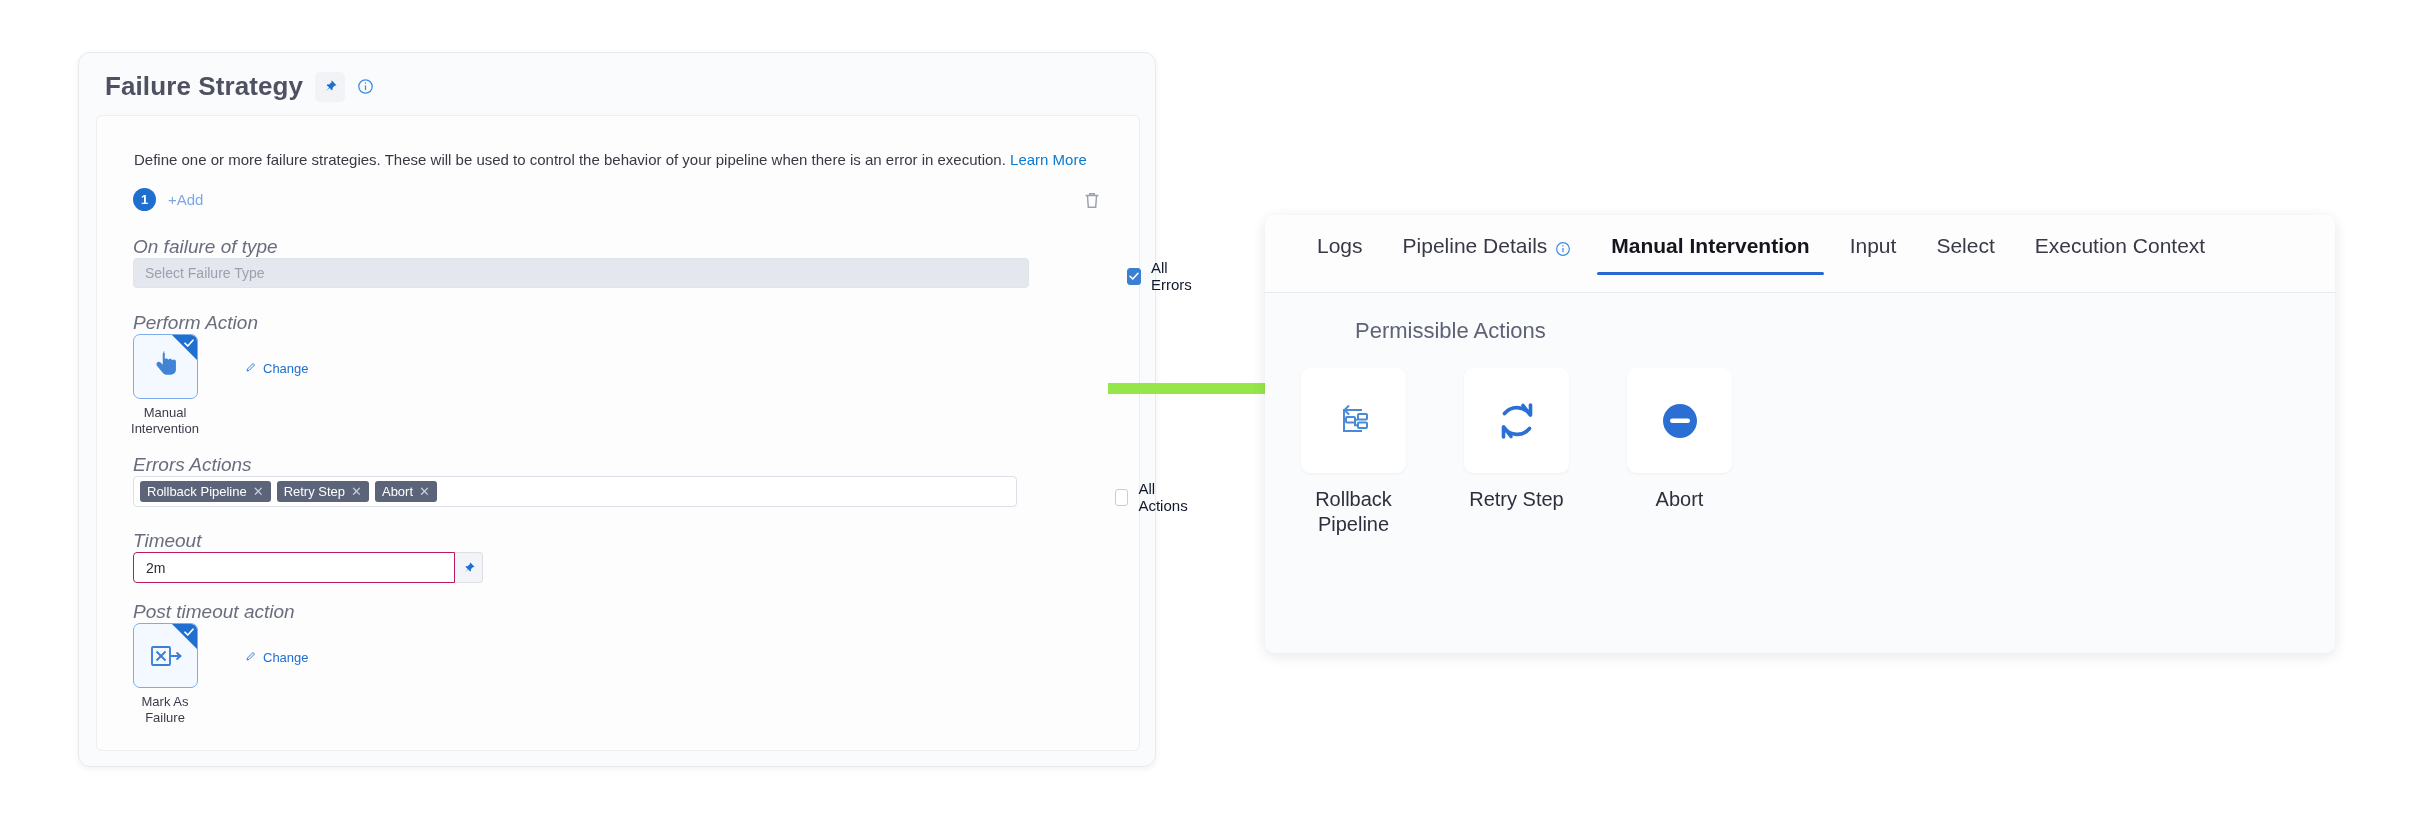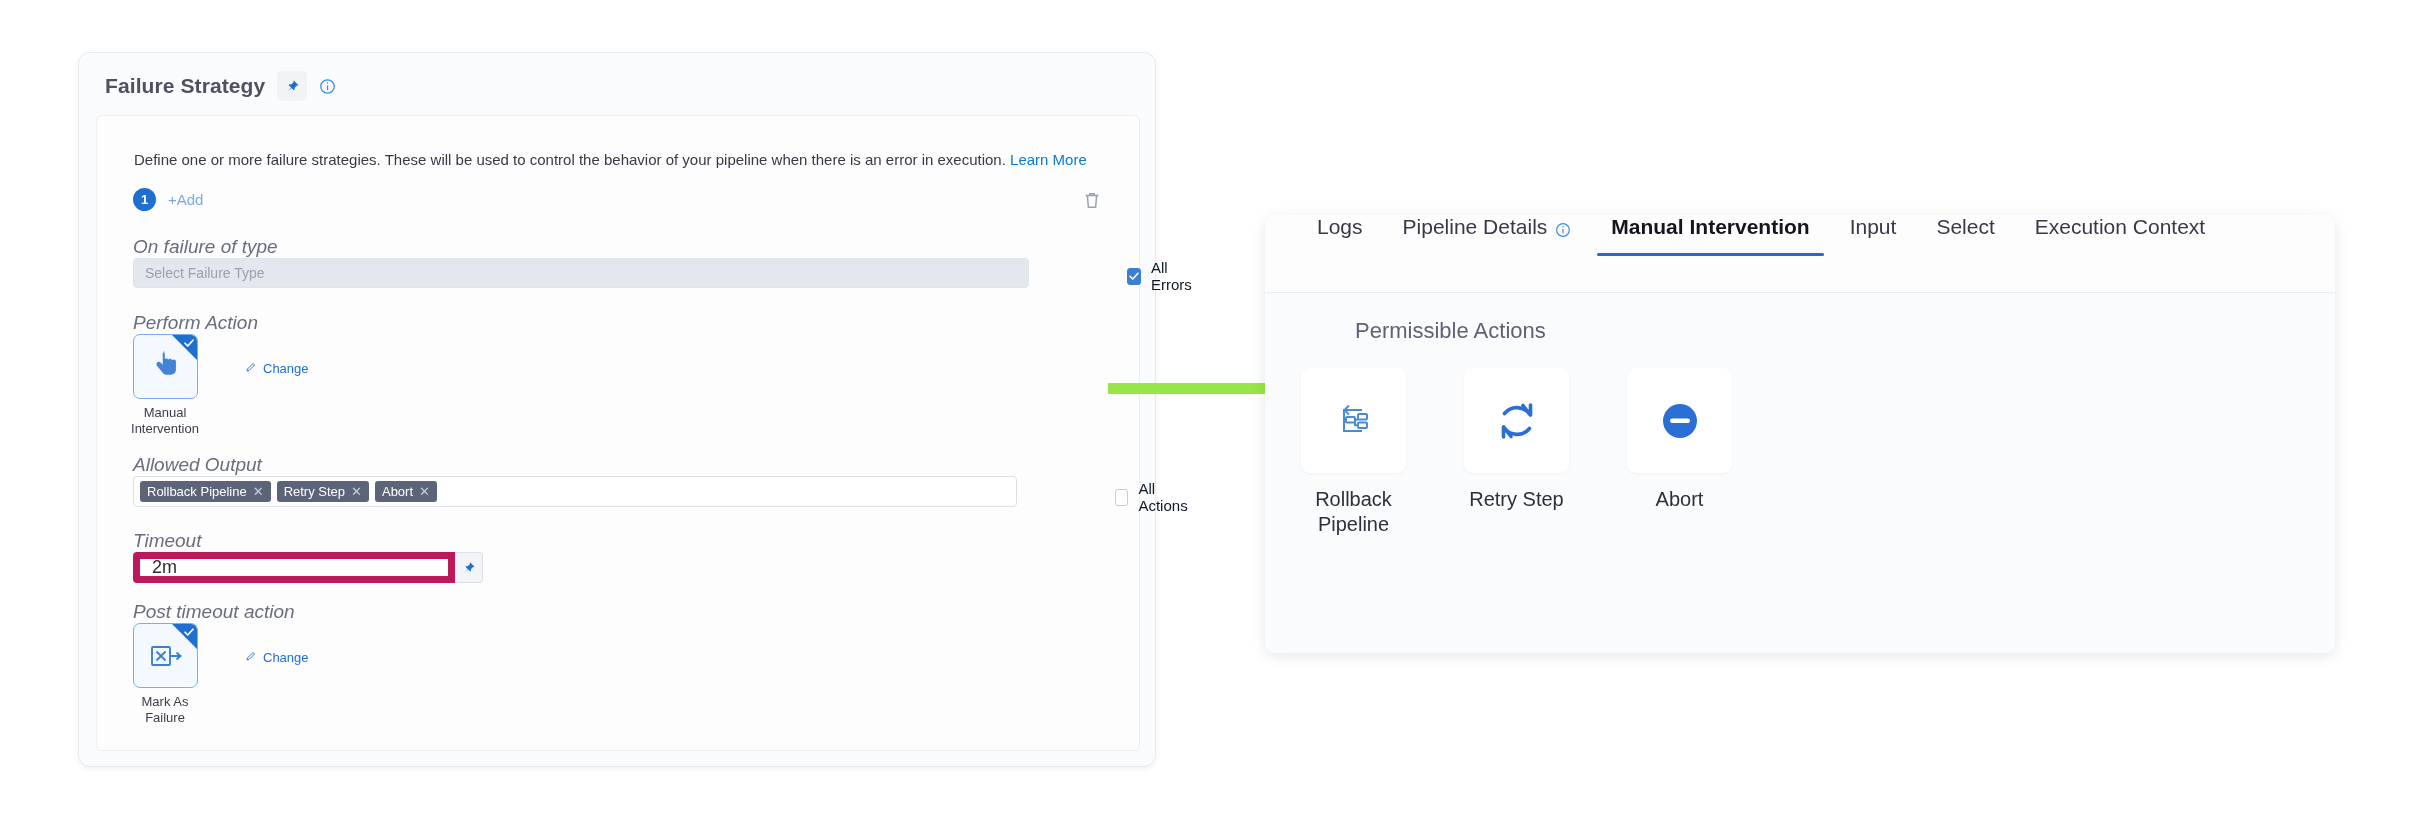--- a/index.html
+++ b/index.html
@@ -21,21 +21,21 @@
     border: 1px solid #e8eaef;
     border-radius: 12px;
     box-shadow: 0 2px 6px rgba(16,22,26,0.06);
   }
   .card-header {
     display: flex; align-items: center;
     gap: 12px;
     padding: 18px 26px 14px 26px;
   }
   .card-title {
-    font-size: 21px;
+    font-size: 26px;
     font-weight: bold;
     color: #4f5162;
     letter-spacing: .1px;
   }
   .pin-btn {
     width: 30px; height: 30px;
     border-radius: 5px;
     background: #f1f3f7;
     display: flex; align-items: center; justify-content: center;
   }
@@ -168,25 +168,25 @@
   }
   .chip .x { color: #c9cdd8; font-size: 13px; line-height: 1; }
 
   .timeout-wrap {
     position: absolute; left: 36px; top: 436px;
     display: flex; align-items: stretch;
   }
   .timeout-input {
     width: 322px; height: 31px;
     background: #fff;
-    border: 7px solid #be185d;
+    border: 1px solid #be185d;
     border-radius: 4px 0 0 4px;
     display: flex; align-items: center;
     padding: 4px 12px;
-    font-size: 18px; color: #2b2d38;
+    font-size: 14px; color: #2b2d38;
   }
   .timeout-pin {
     width: 28px;
     border: 1px solid #dcdfe6; border-left: none;
     border-radius: 0 4px 4px 0;
     background: #f2f4f8;
     display: flex; align-items: center; justify-content: center;
   }
   .timeout-pin svg { width: 14px; height: 14px; }
 
@@ -196,21 +196,21 @@
   
   .right-card {
     position: absolute;
     left: 1265px; top: 215px;
     width: 1070px; height: 438px;
     background: #fafbfd;
     border-radius: 10px;
     box-shadow: 0 3px 14px rgba(16,22,26,0.10);
   }
   .tabs {
-    display: flex; align-items: flex-start;
+    display: flex; align-items: center;
     gap: 0;
     height: 78px;
     padding: 0 32px;
     border-bottom: 1px solid #e9ebf0;
     background: #fdfdfe;
     border-radius: 10px 10px 0 0;
   }
   .tab {
     display: flex; align-items: center; gap: 8px;
     font-size: 21px; color: #383946;
@@ -315,21 +315,21 @@
         </div>
         <div class="tile-cap">Manual Intervention</div>
       </div>
       <div class="change-link chg-perform">
         <svg viewBox="0 0 24 24" fill="none" stroke="#1f6fd0" stroke-width="1.8">
             <path d="M4 20l4-1 11-11-3-3L5 16z"></path>
           </svg>
         <span>Change</span>
       </div>
 
-      <div class="fld-label l-allowed">Allowed Output</div>
+      <div class="fld-label l-allowed">Errors Actions</div>
       <div class="chips-input">
         <span class="chip">
           <span>Rollback Pipeline</span>
           <span class="x">✕</span>
         </span>
         <span class="chip">
           <span>Retry Step</span>
           <span class="x">✕</span>
         </span>
         <span class="chip">

